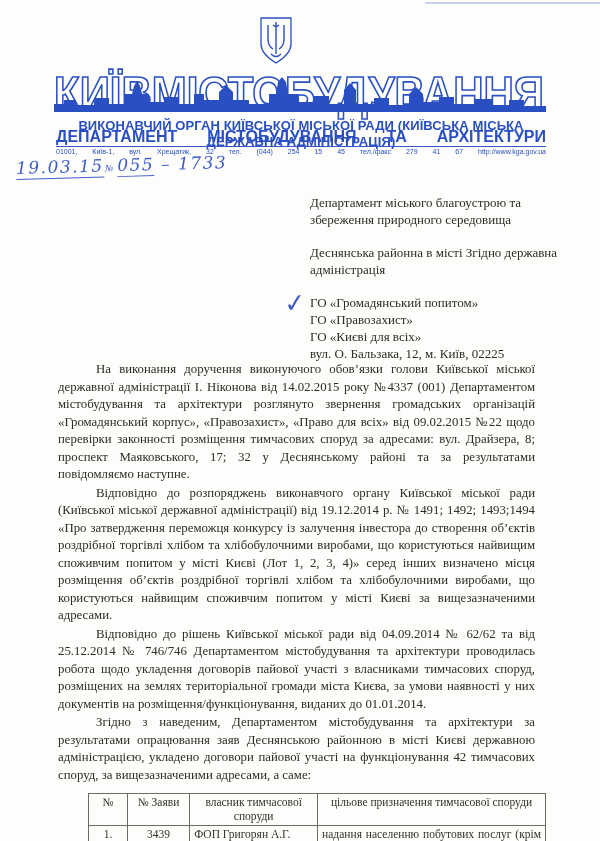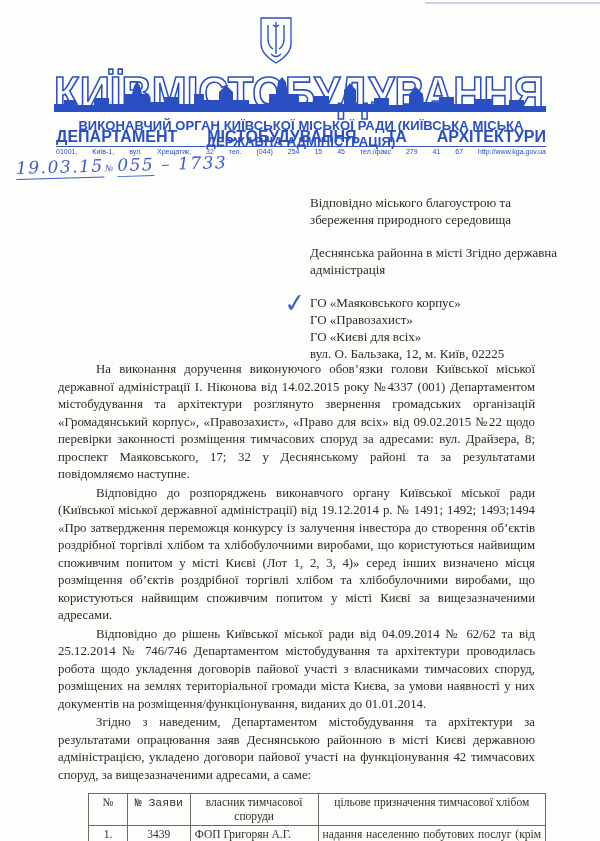--- a/index.html
+++ b/index.html
@@ -73,21 +73,21 @@
   }
   .deal-table th,.deal-table td{
     border:1px solid #6f6a63;
     padding:2px 4px;vertical-align:top;
     font-weight:normal;
   }
   .deal-table th{text-align:center;}
   .deal-table td.c{text-align:center;}
   .deal-table td.just{text-align:justify;text-align-last:justify;}
   .col-num{width:32px;}
-  .col-app{width:56px;font-family:Liberation Mono, monospace;}
+  .col-app{width:56px;}
   .col-owner{width:126px;}
   .col-purpose{width:236px;}
 </style>
 </head>
 <body>
 
 <div class="page">
 
   <div class="scan-artifact-top"></div>
 
@@ -115,41 +115,41 @@
   <div class="dept-line">ДЕПАРТАМЕНТ МІСТОБУДУВАННЯ ТА АРХІТЕКТУРИ</div>
   <div class="contact-line">01001, Київ-1, вул. Хрещатик, 32 тел. (044) 254 15 45 тел./факс 279 41 67 http://www.kga.gov.ua</div>
 
   <div class="handwritten">
     <span class="u">19.03.15</span><span class="no-sym">№</span><span class="u">055</span><span> – 1733</span>
   </div>
 
   <div class="checkmark">✓</div>
 
   <div class="recipients">
-    <p>Відповідно міського благоустрою та збереження природного середовища</p>
+    <p>Департамент міського благоустрою та збереження природного середовища</p>
     <p>Деснянська районна в місті Згідно державна адміністрація</p>
-    <p class="tight">ГО «Маяковського корпус»</p>
+    <p class="tight">ГО «Громадянський попитом»</p>
     <p class="tight">ГО «Правозахист»</p>
     <p class="tight">ГО «Києві для всіх»</p>
     <p class="tight">вул. О. Бальзака, 12, м. Київ, 02225</p>
   </div>
 
   <div class="body-text">
     <p>На виконання доручення виконуючого обов’язки голови Київської міської державної адміністрації І. Ніконова від 14.02.2015 року №4337 (001) Департаментом містобудування та архітектури розглянуто звернення громадських організацій «Громадянський корпус», «Правозахист», «Право для всіх» від 09.02.2015 №22 щодо перевірки законності розміщення тимчасових споруд за адресами: вул. Драйзера, 8; проспект Маяковського, 17; 32 у Деснянському районі та за результатами повідомляємо наступне.</p>
     <p>Відповідно до розпоряджень виконавчого органу Київської міської ради (Київської міської державної адміністрації) від 19.12.2014 р. № 1491; 1492; 1493;1494 «Про затвердження переможця конкурсу із залучення інвестора до створення об’єктів роздрібної торгівлі хлібом та хлібобулочними виробами, що користуються найвищим споживчим попитом у місті Києві (Лот 1, 2, 3, 4)» серед інших визначено місця розміщення об’єктів роздрібної торгівлі хлібом та хлібобулочними виробами, що користуються найвищим споживчим попитом у місті Києві за вищезазначеними адресами.</p>
     <p>Відповідно до рішень Київської міської ради від 04.09.2014 № 62/62 та від 25.12.2014 № 746/746 Департаментом містобудування та архітектури проводилась робота щодо укладення договорів пайової участі з власниками тимчасових споруд, розміщених на землях територіальної громади міста Києва, за умови наявності у них документів на розміщення/функціонування, виданих до 01.01.2014.</p>
     <p>Згідно з наведеним, Департаментом містобудування та архітектури за результатами опрацювання заяв Деснянською районною в місті Києві державною адміністрацією, укладено договори пайової участі на функціонування 42 тимчасових споруд, за вищезазначеними адресами, а саме:</p>
 
     <table class="deal-table">
       <thead>
         <tr>
           <th class="col-num">№</th>
           <th class="col-app">№ Заяви</th>
           <th class="col-owner">власник тимчасової споруди</th>
-          <th class="col-purpose">цільове призначення тимчасової хлібом</th>
+          <th class="col-purpose">цільове призначення тимчасової споруди</th>
         </tr>
       </thead>
       <tbody>
         <tr>
           <td class="c">1.</td>
           <td class="c">3439</td>
           <td>ФОП Григорян А.Г.</td>
           <td class="just">надання населенню побутових послуг (крім</td>
         </tr>
       </tbody>

